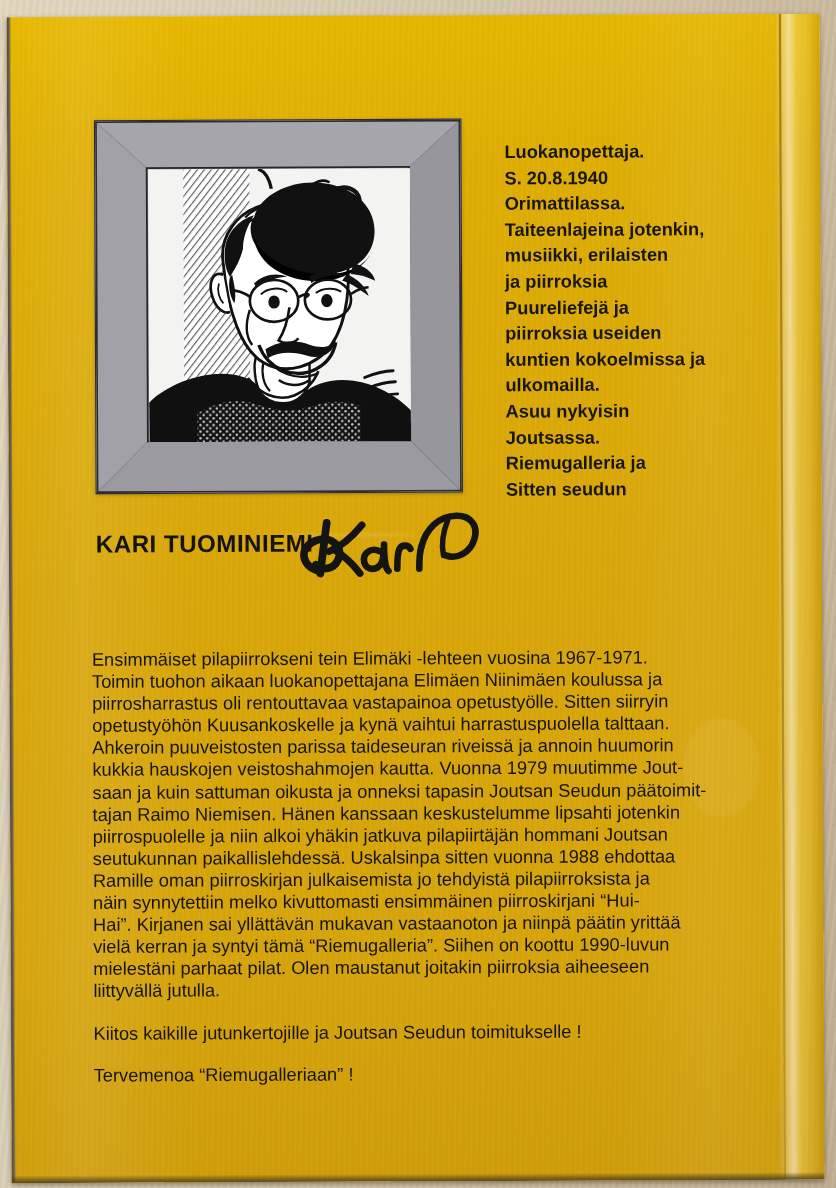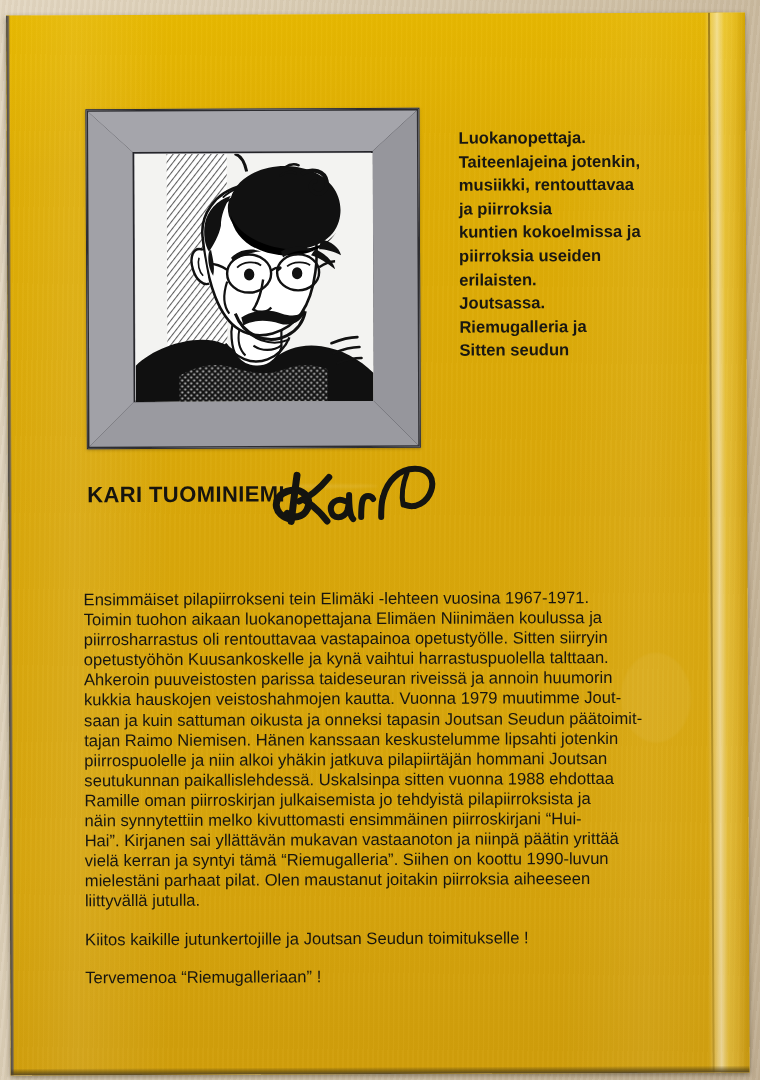--- a/index.html
+++ b/index.html
@@ -363,26 +363,30 @@
           <path d="M126,44 C130,28 142,16 158,16 C172,16 178,26 174,38
                    C170,50 158,56 148,52" stroke-width="6"></path>
           <path d="M150,20 C146,30 144,42 146,52" stroke-width="5"></path>
         </g>
       </svg>
     </div>
   </div>
 
   <div id="bio">
     <div class="bio-line">Luokanopettaja.</div>
+    <div class="bio-line">S. 20.8.1940</div>
+    <div class="bio-line">Orimattilassa.</div>
     <div class="bio-line">Taiteenlajeina jotenkin,</div>
-    <div class="bio-line">musiikki, rentouttavaa</div>
+    <div class="bio-line">musiikki, erilaisten</div>
     <div class="bio-line">ja piirroksia</div>
+    <div class="bio-line">Puureliefejä ja</div>
+    <div class="bio-line">piirroksia useiden</div>
     <div class="bio-line">kuntien kokoelmissa ja</div>
-    <div class="bio-line">piirroksia useiden</div>
-    <div class="bio-line">erilaisten.</div>
+    <div class="bio-line">ulkomailla.</div>
+    <div class="bio-line">Asuu nykyisin</div>
     <div class="bio-line">Joutsassa.</div>
     <div class="bio-line">Riemugalleria ja</div>
     <div class="bio-line">Sitten seudun</div>
   </div>
 
   <div id="bodytext">
     <div class="tline">Ensimmäiset pilapiirrokseni tein Elimäki -lehteen vuosina 1967-1971.</div>
     <div class="tline">Toimin tuohon aikaan luokanopettajana Elimäen Niinimäen koulussa ja</div>
     <div class="tline">piirrosharrastus oli rentouttavaa vastapainoa opetustyölle. Sitten siirryin</div>
     <div class="tline">opetustyöhön Kuusankoskelle ja kynä vaihtui harrastuspuolella talttaan.</div>

